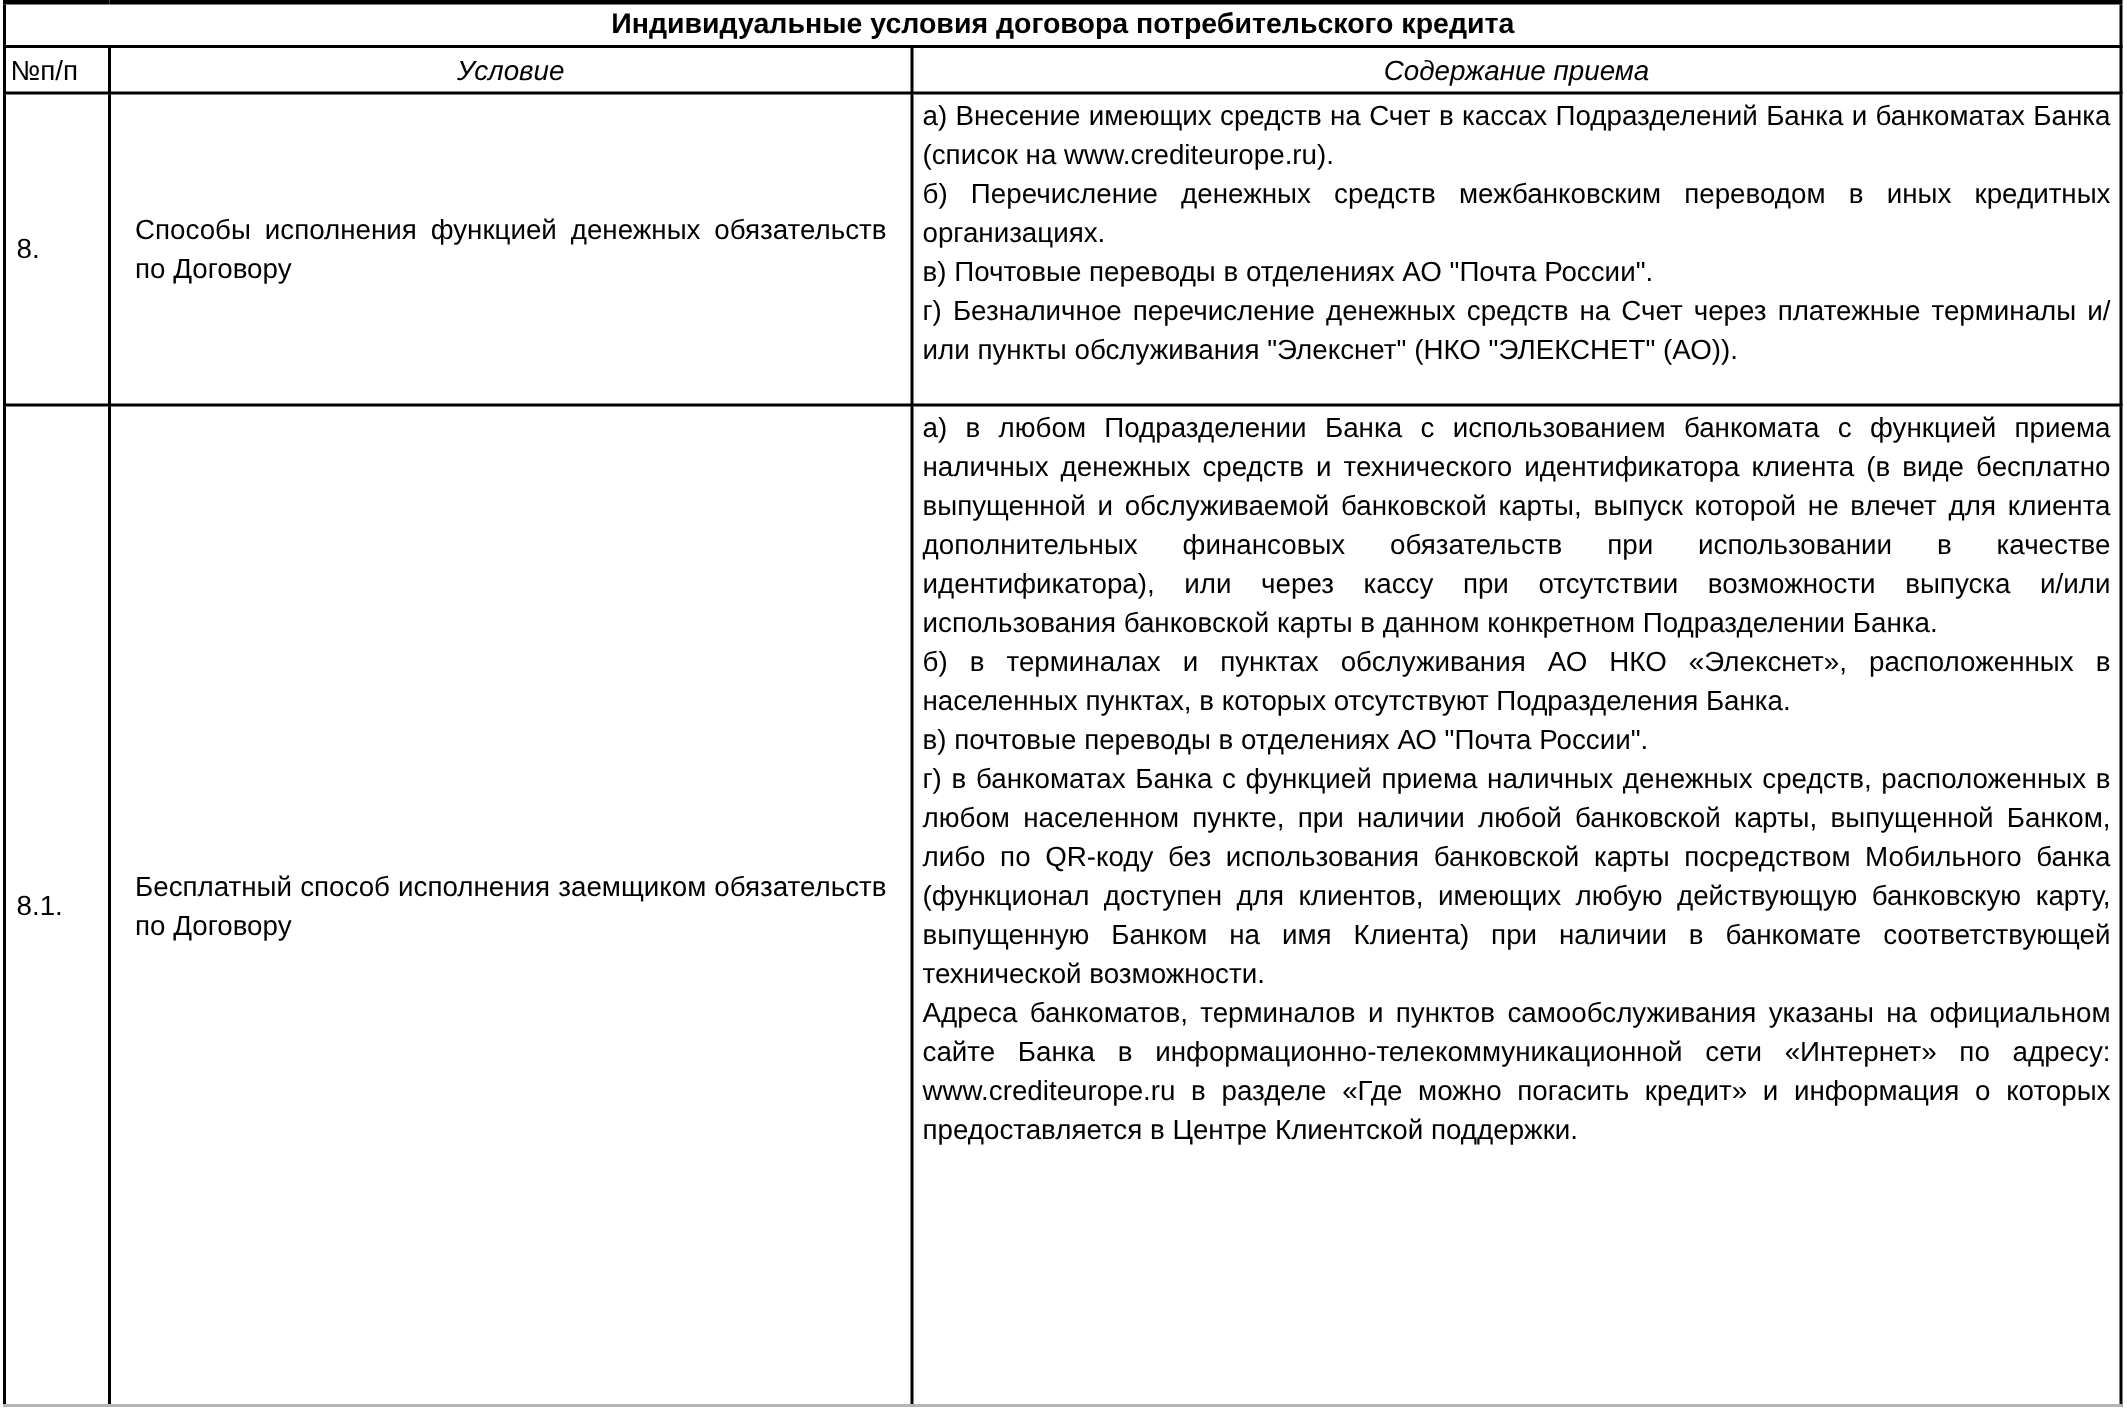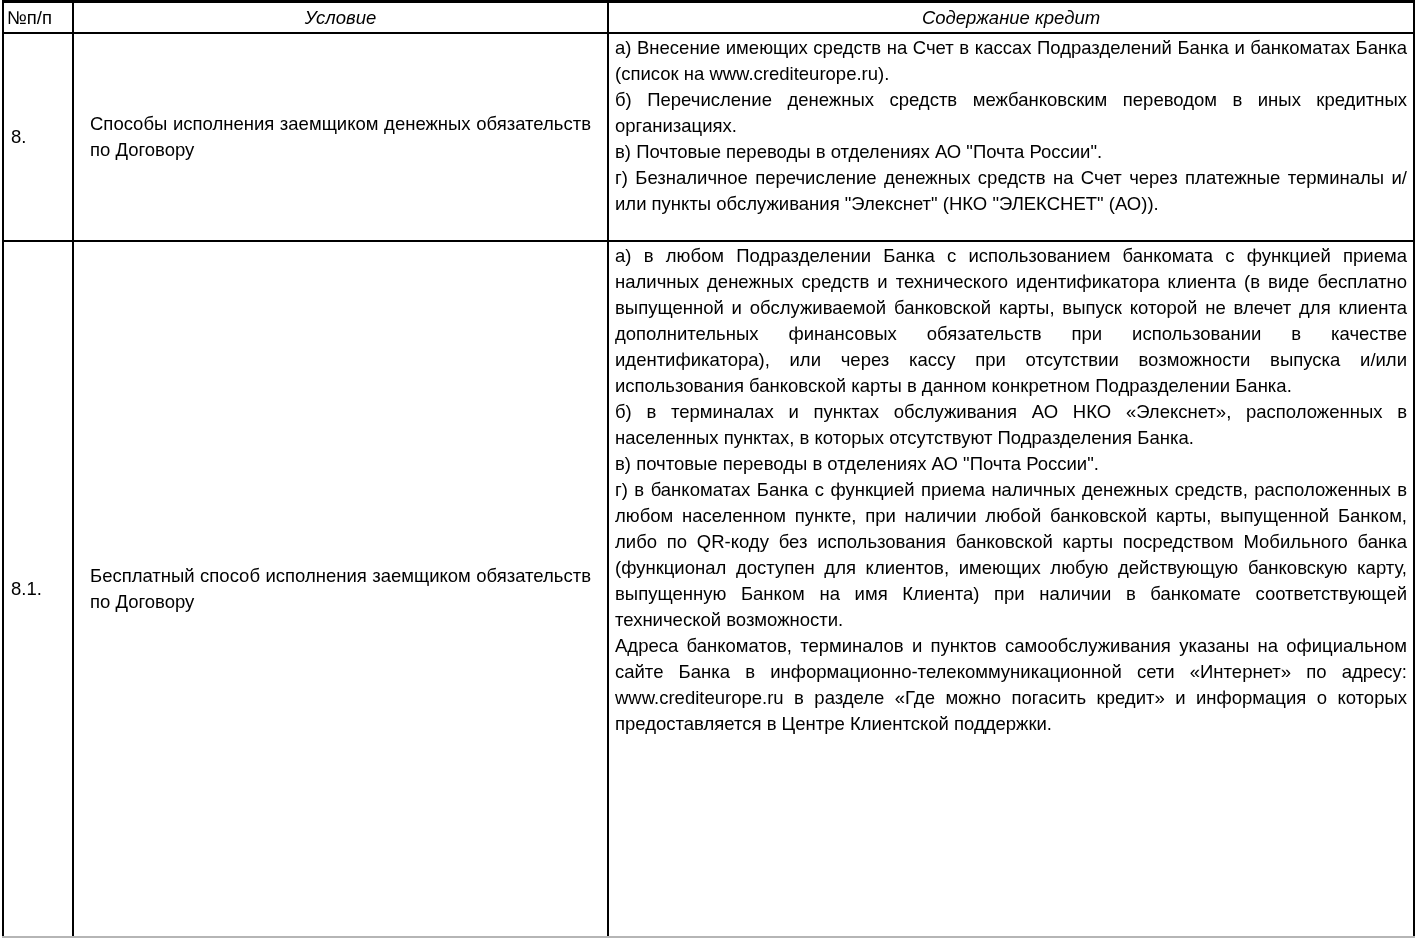--- a/index.html
+++ b/index.html
@@ -68,28 +68,31 @@
 </head>
 <body>
 
 <table class="terms">
   <colgroup>
     <col class="c1">
     <col class="c2">
     <col class="c3">
   </colgroup>
   <tbody>
+    <tr class="title-row">
+      <td colspan="3">Индивидуальные условия договора потребительского кредита</td>
+    </tr>
     <tr class="header-row">
       <td class="hdr-num">№п/п</td>
       <td class="hdr-cond">Условие</td>
-      <td class="hdr-content">Содержание кредит</td>
+      <td class="hdr-content">Содержание приема</td>
     </tr>
     <tr class="row-8">
       <td class="num">8.</td>
-      <td class="cond">Способы исполнения заемщиком денежных обязательств по Договору</td>
+      <td class="cond">Способы исполнения функцией денежных обязательств по Договору</td>
       <td class="content">
           <p class="para">а) Внесение имеющих средств на Счет в кассах Подразделений Банка и банкоматах Банка (список на www.crediteurope.ru).</p>
           <p class="para">б) Перечисление денежных средств межбанковским переводом в иных кредитных организациях.</p>
           <p class="para">в) Почтовые переводы в отделениях АО "Почта России".</p>
           <p class="para">г) Безналичное перечисление денежных средств на Счет через платежные терминалы и/или пункты обслуживания "Элекснет" (НКО "ЭЛЕКСНЕТ" (АО)).</p>
         </td>
     </tr>
     <tr class="row-81">
       <td class="num">8.1.</td>
       <td class="cond">Бесплатный способ исполнения заемщиком обязательств по Договору</td>

